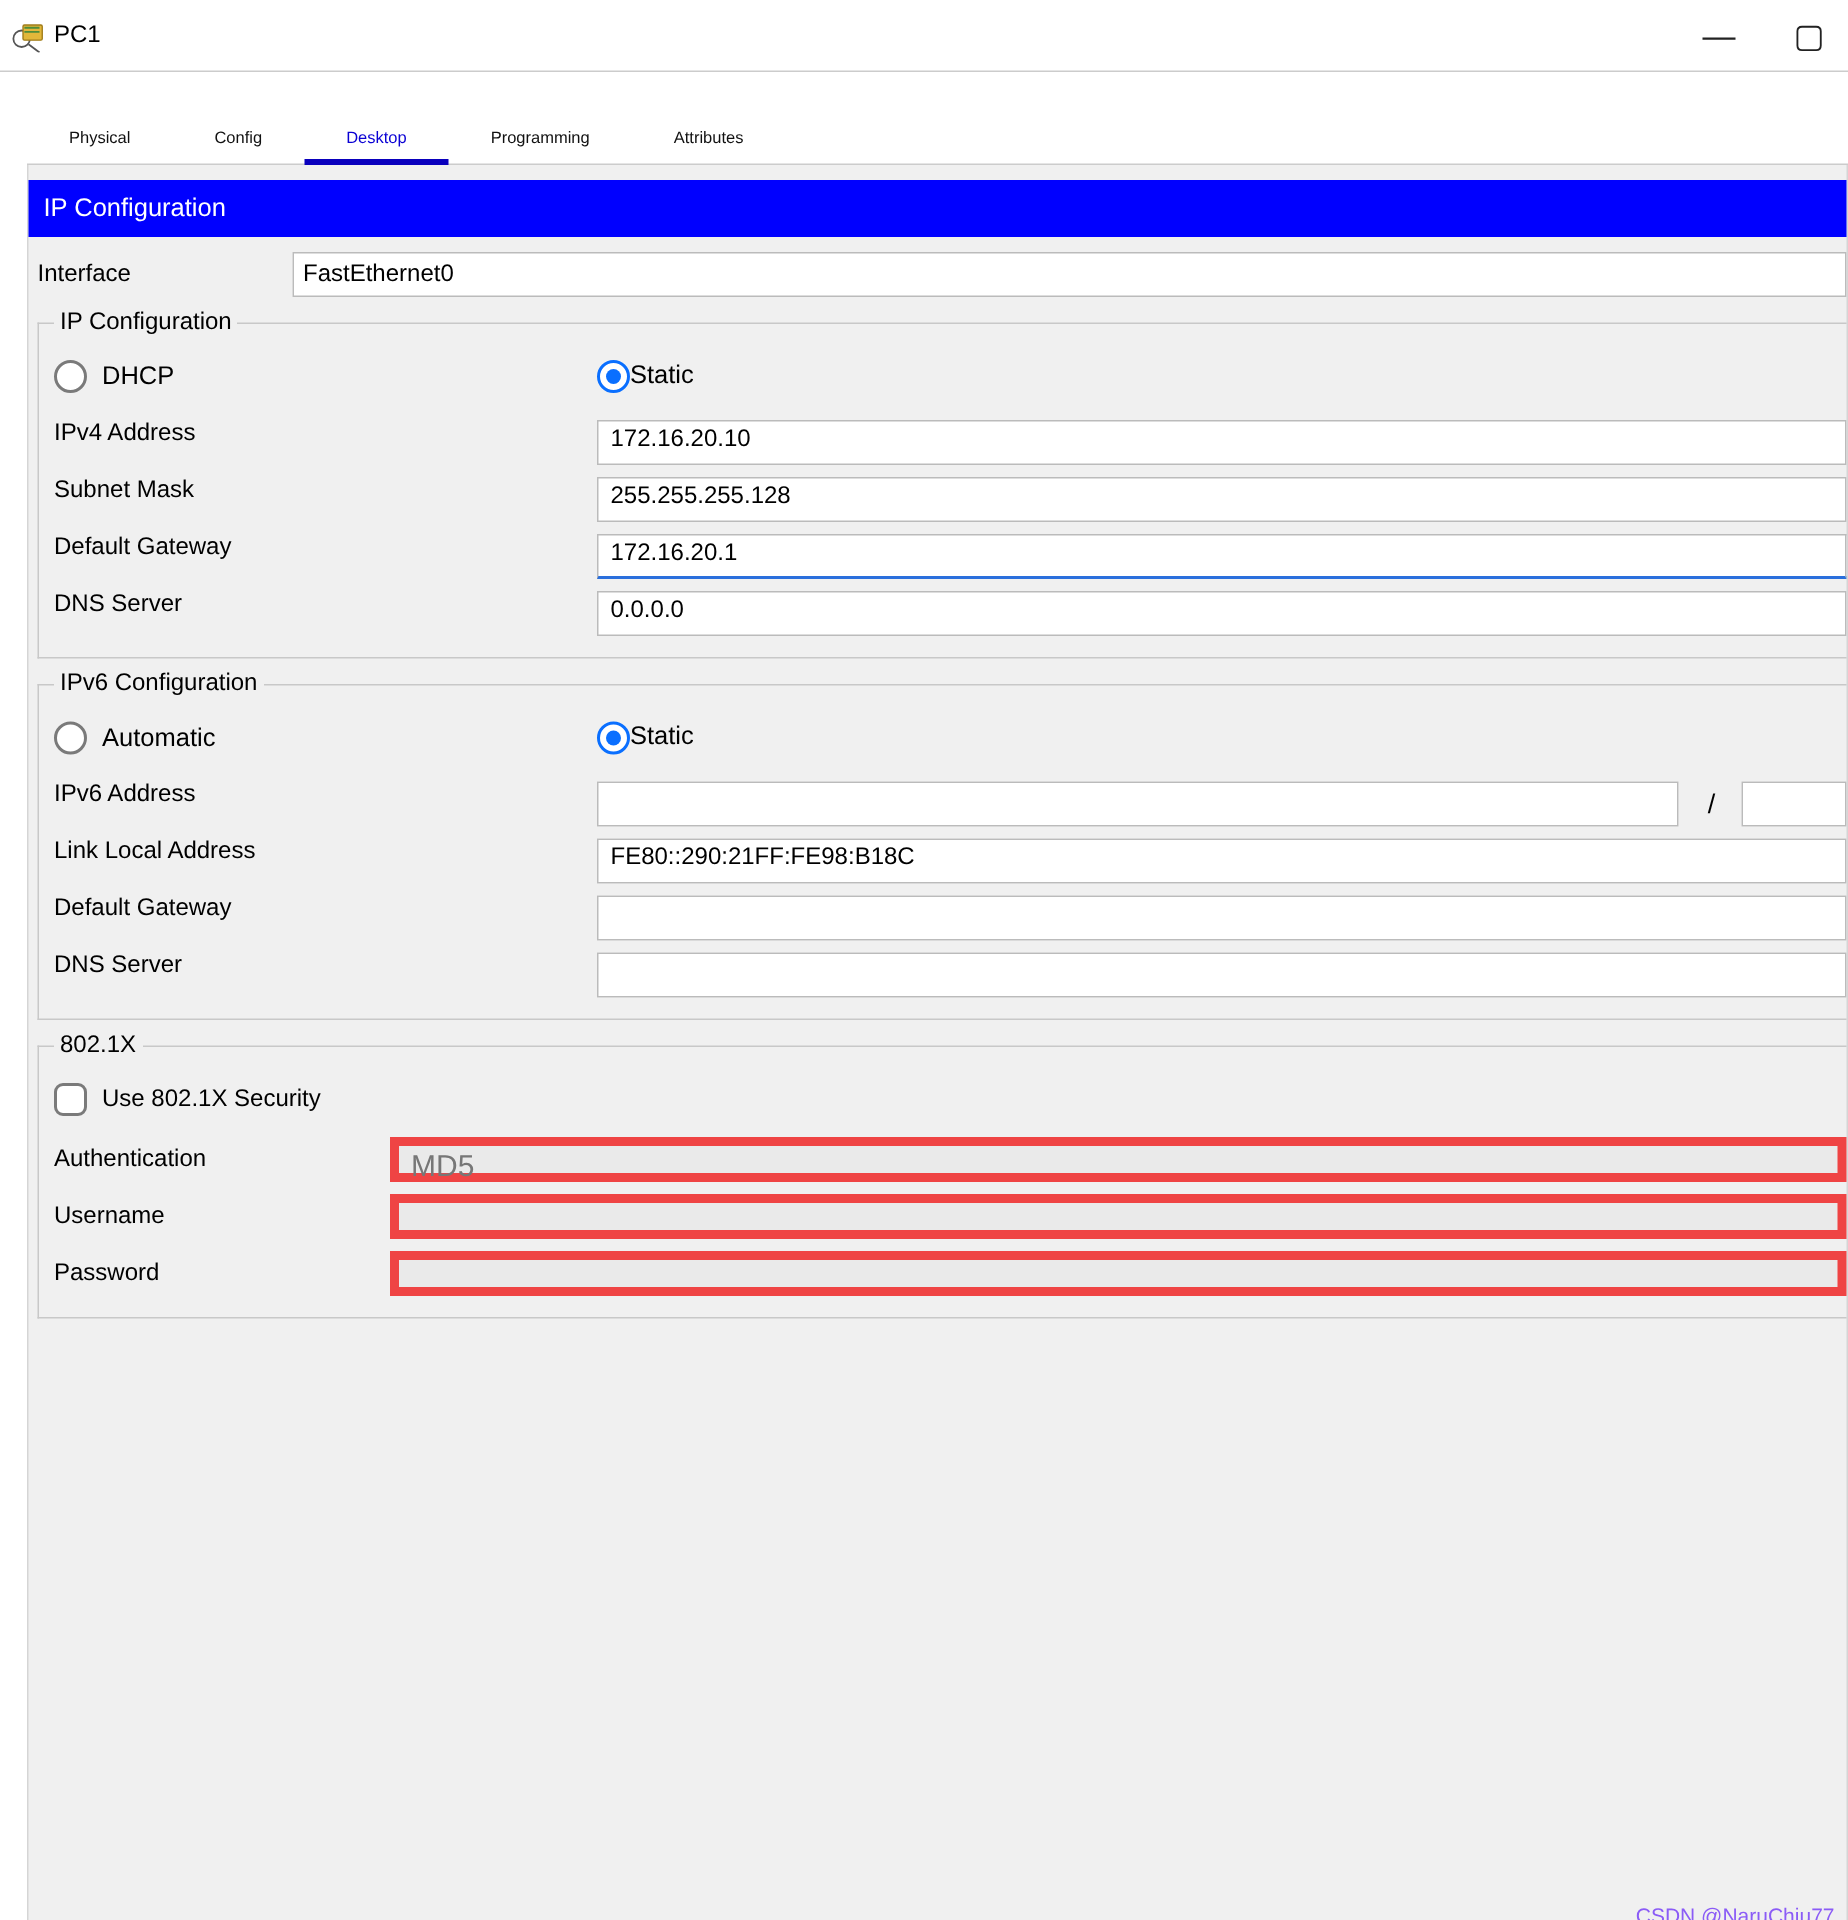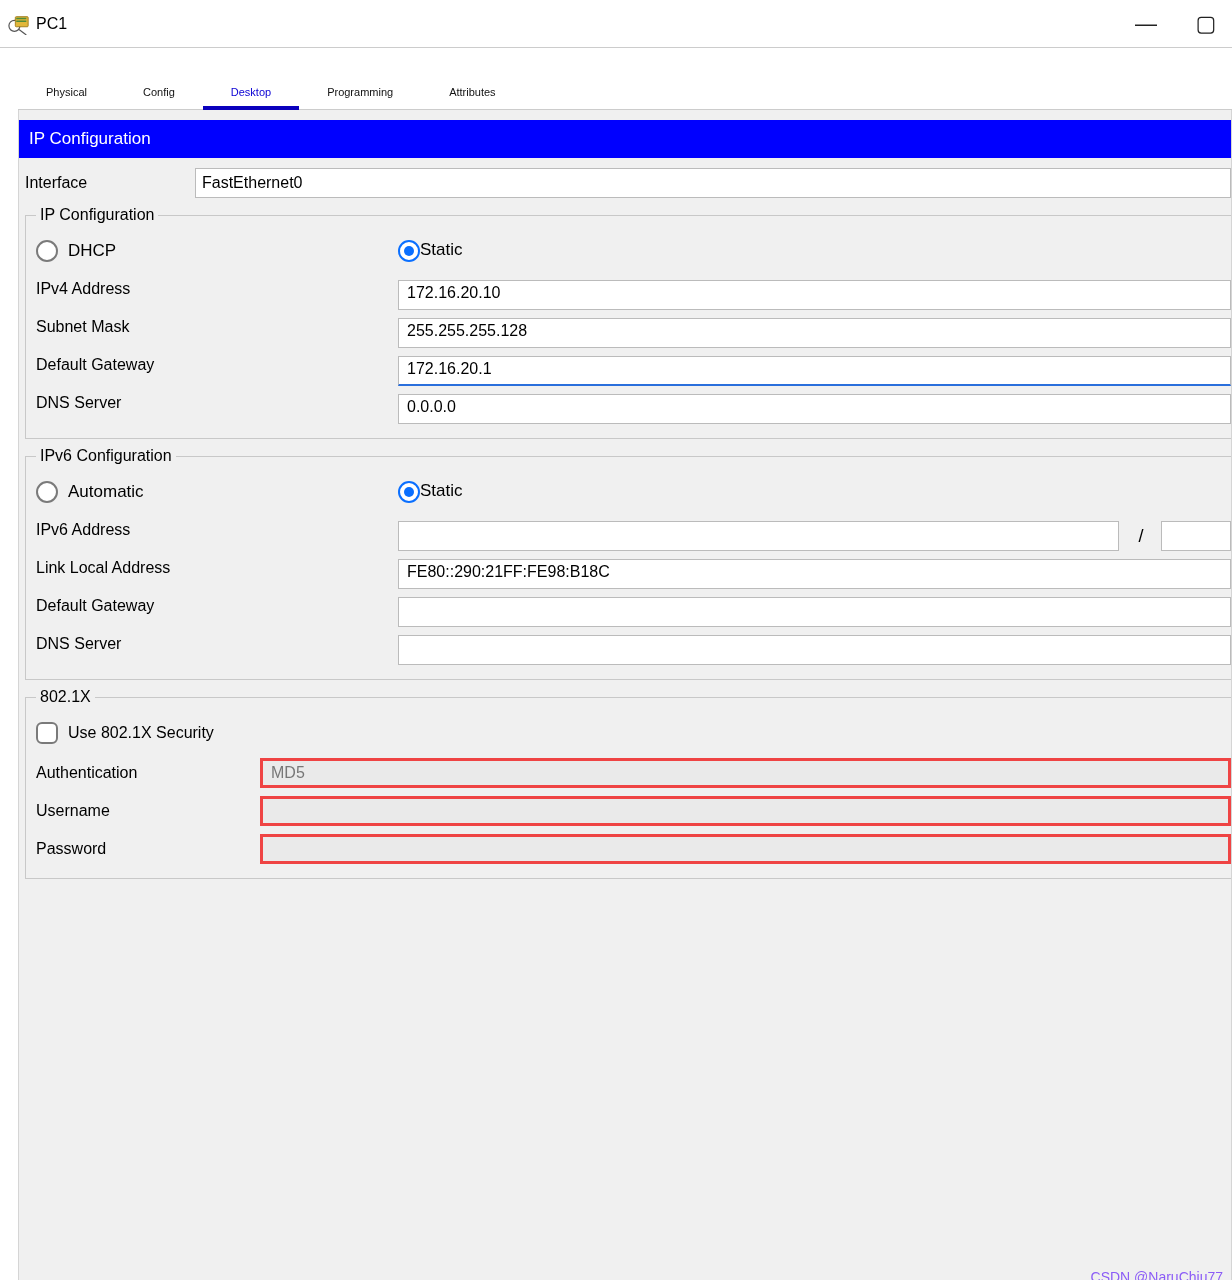--- a/index.html
+++ b/index.html
@@ -130,22 +130,22 @@
   }
   .checkbox {
     width:22px; height:22px; border:2px solid #7a7a7a; border-radius:6px; background:#fff;
     display:inline-block;
   }
   .field-row-8021x {
     display:flex; align-items:center; padding: 4px 0 4px 6px;
   }
   .field-row-8021x .fld-label { width: 224px; font-size:16px; }
   .field-row-8021x .fld-input {
-    flex:1; height:30px; background:#eaeaea; border:3px solid #ef4444;
-    padding:3px 8px; font-size:16px; color:#777;
+    flex:1; height:30px; background:#eaeaea; border:6px solid #ef4444;
+    padding:3px 8px; font-size:20px; color:#777;
   }
   .watermark {
     position:absolute; right:8px; bottom:4px; color:#8b5cf6; font-size:14px;
   }
 </style>
 </head>
 <body>
 
 <div class="titlebar">
   <div class="titlebar-left">

